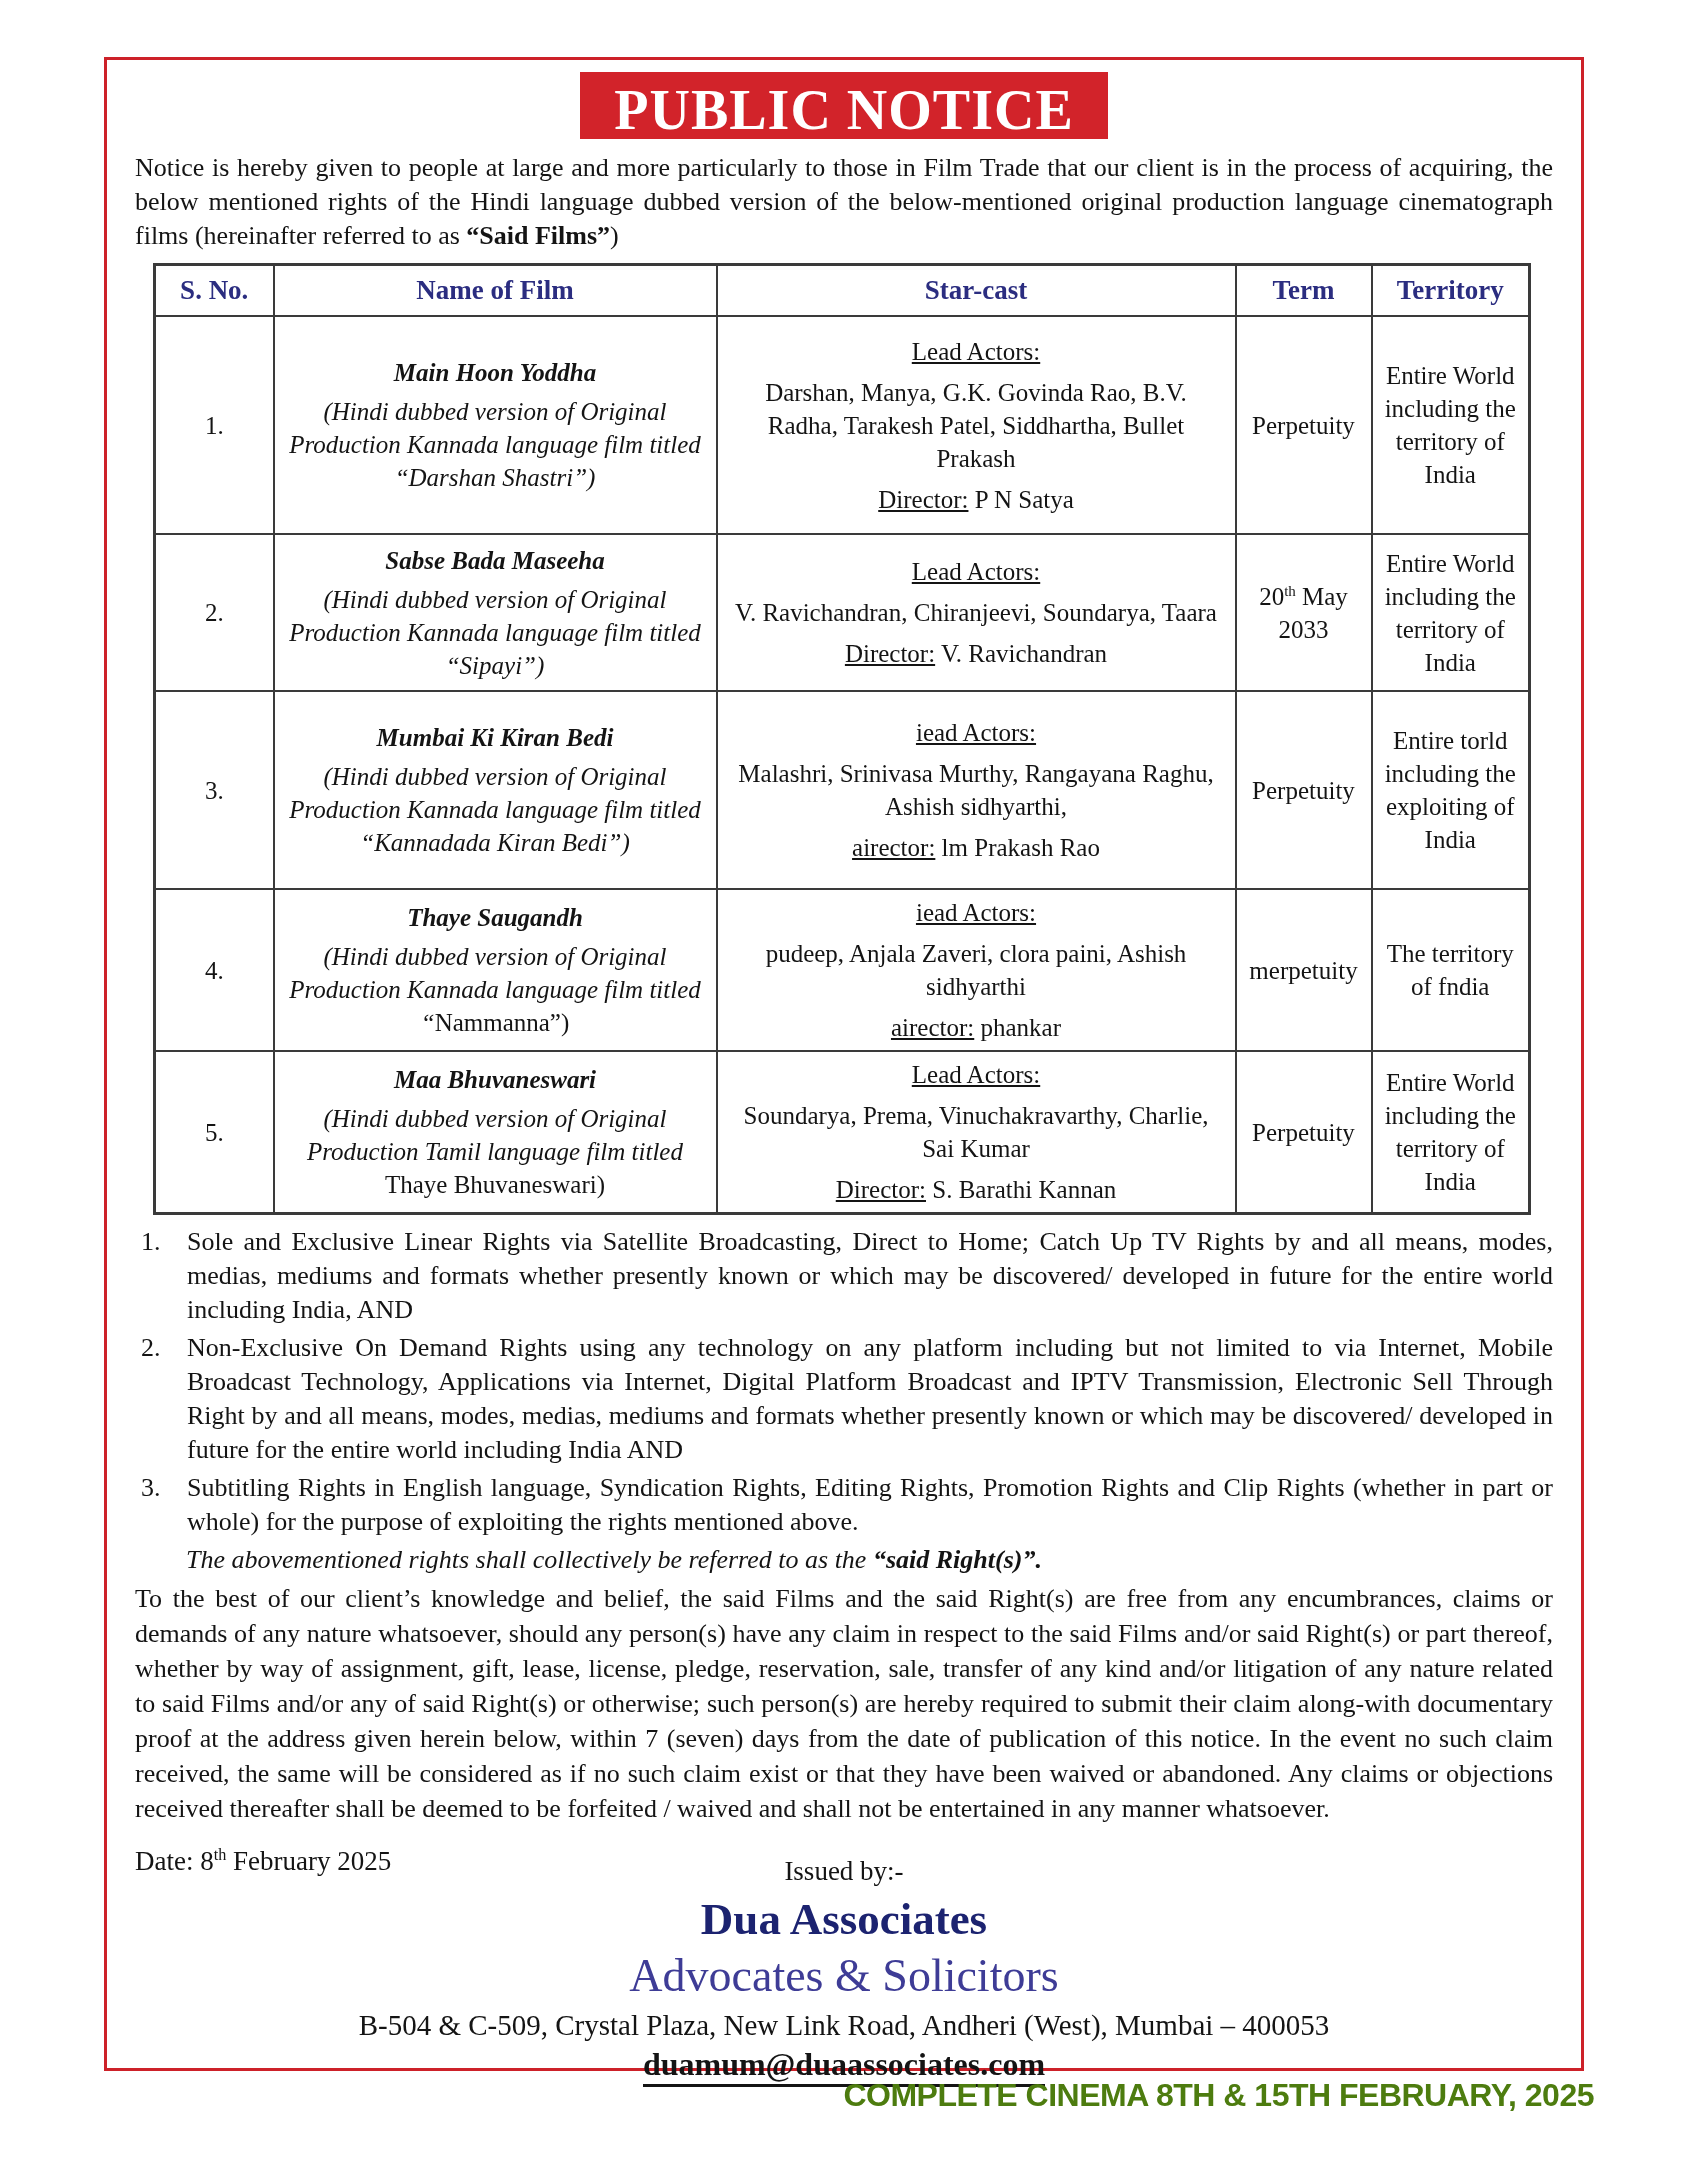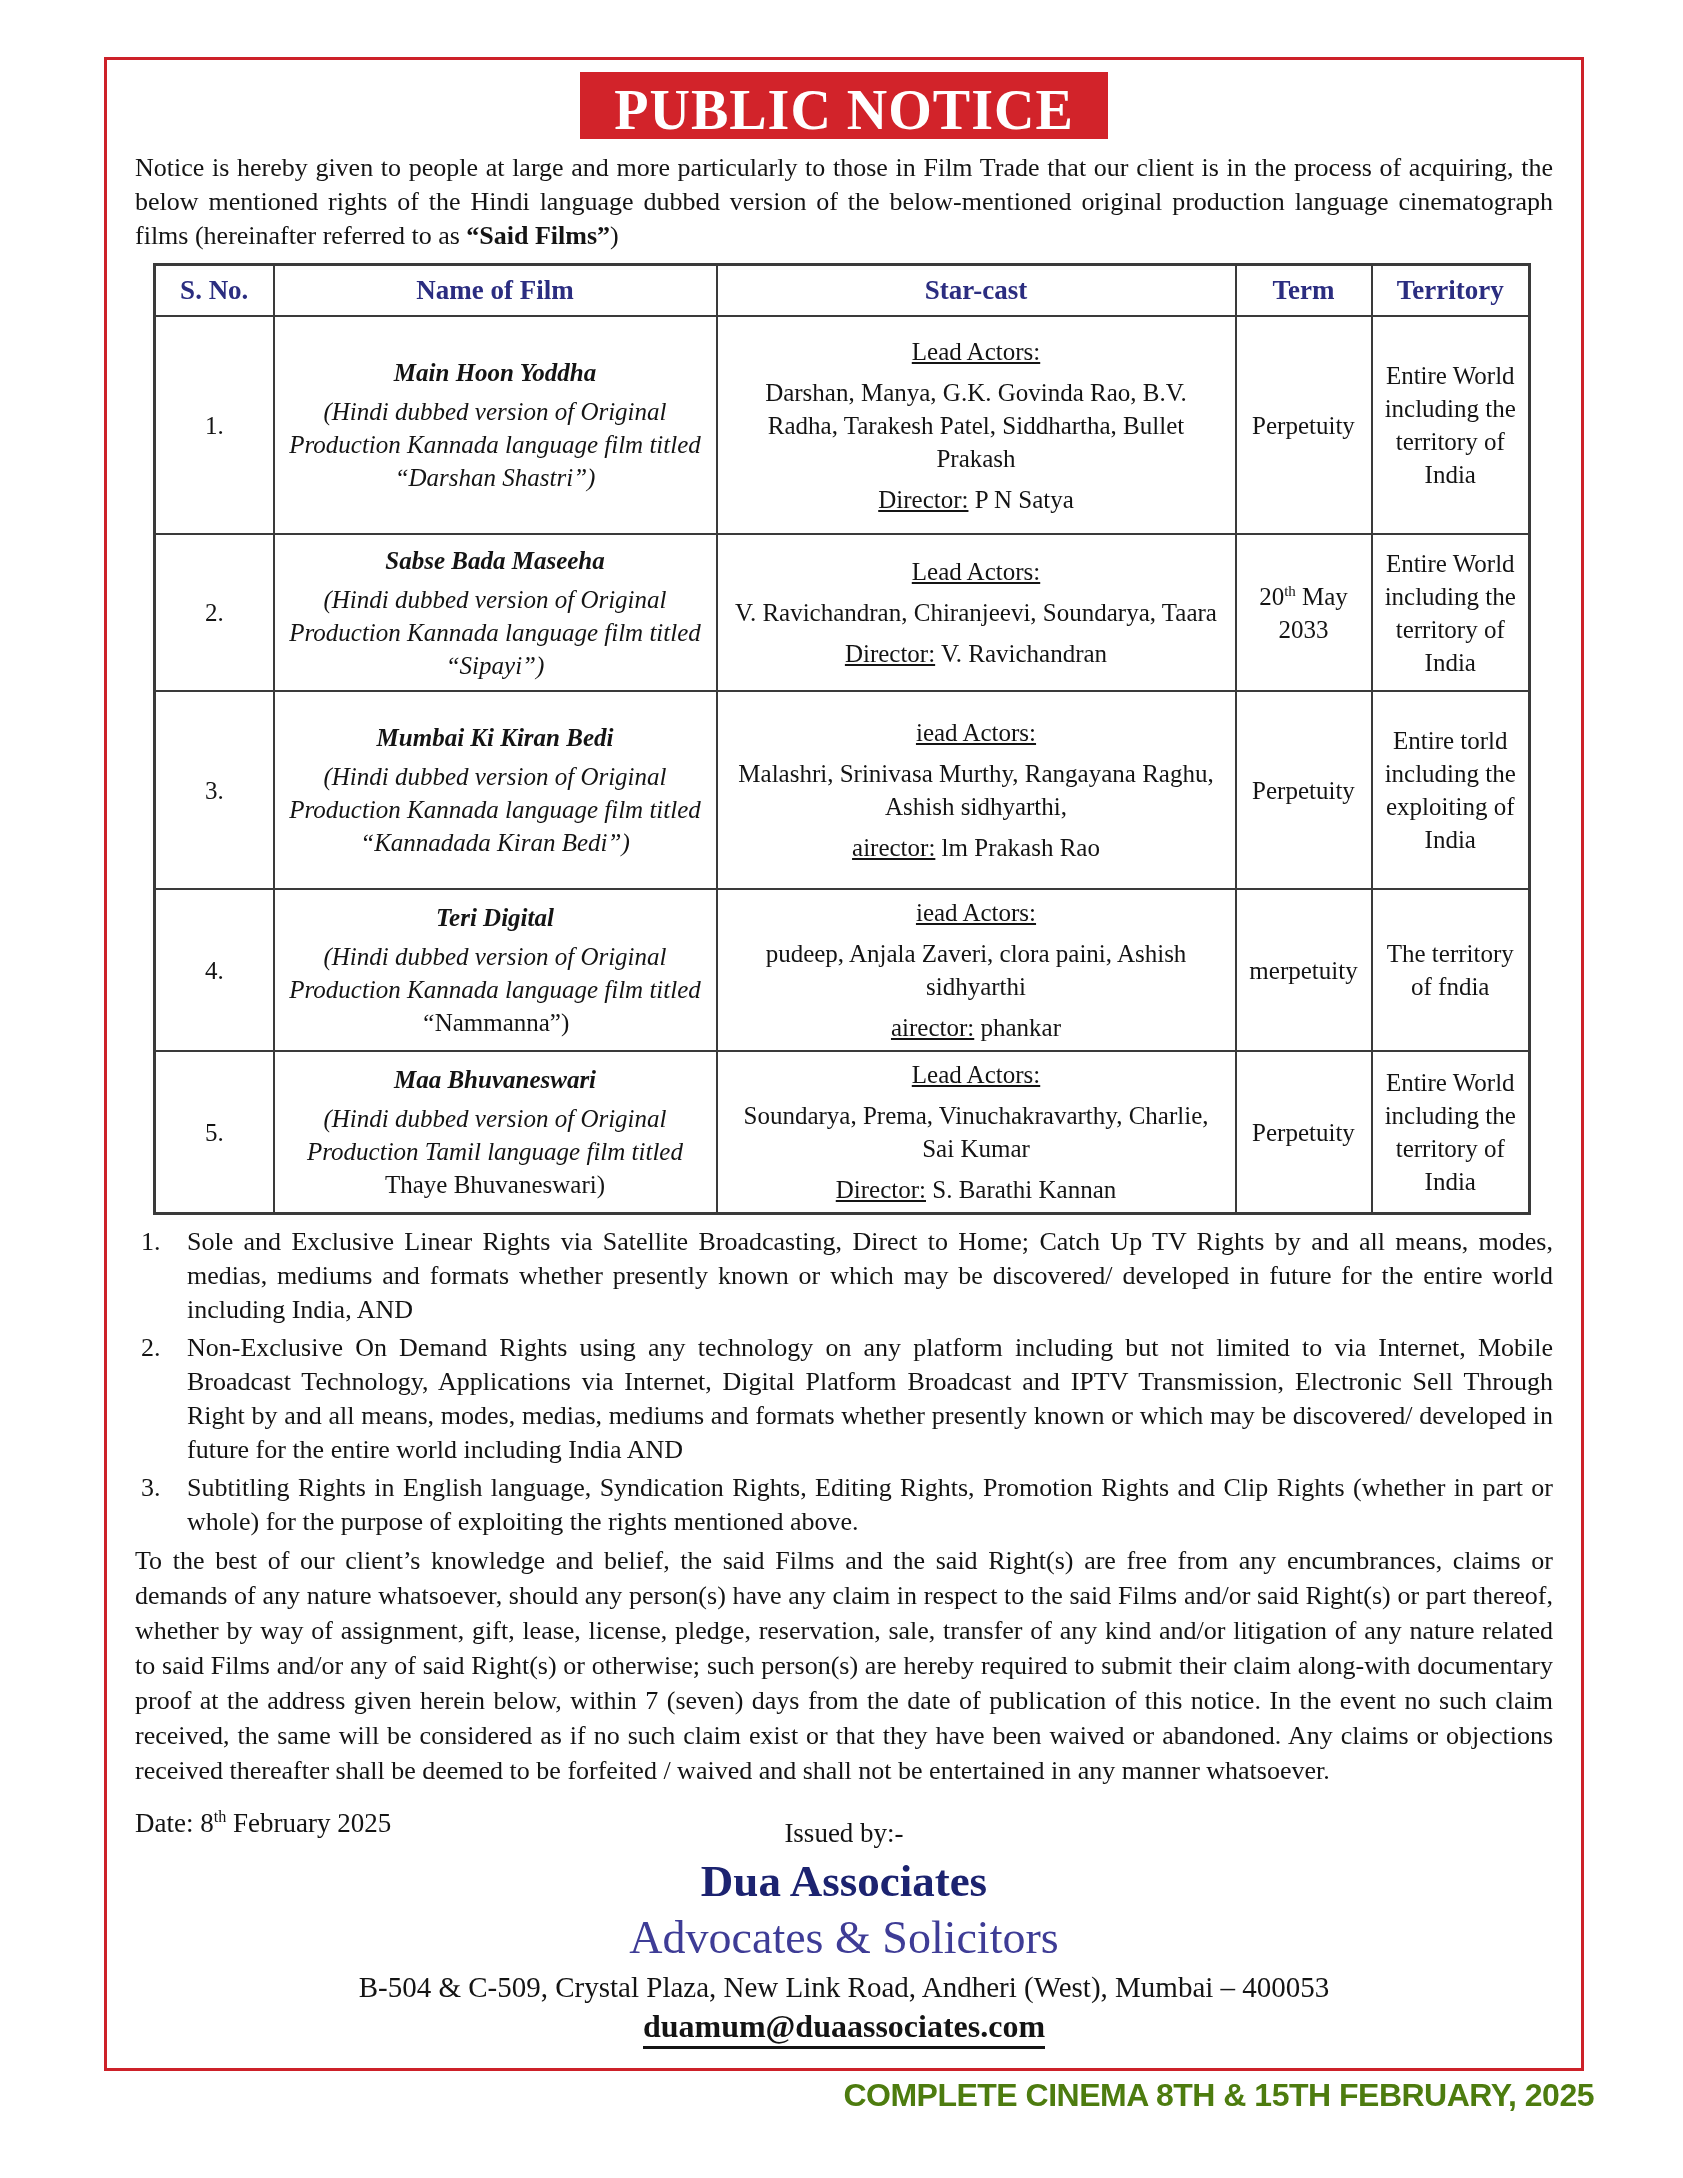--- a/index.html
+++ b/index.html
@@ -214,21 +214,21 @@
             <div class="cast-label"><span class="ul">iead Actors:</span></div>
             <div class="cast-names">Malashri, Srinivasa Murthy, Rangayana Raghu, Ashish sidhyarthi,</div>
             <div class="director"><span class="ul">airector:</span><span>  lm Prakash Rao</span></div>
           </td>
           <td><span>Perpetuity</span><sup></sup><span></span></td>
           <td>Entire torld including the exploiting of India</td>
         </tr>
         <tr>
           <td>4.</td>
           <td>
-            <div class="film-title">Teri Digital</div>
+            <div class="film-title">Thaye Saugandh</div>
             <div class="film-sub"><span class="it">(Hindi dubbed version of Original Production Kannada language film titled “</span><span>Nammanna”)</span></div>
           </td>
           <td>
             <div class="cast-label"><span class="ul">iead Actors:</span></div>
             <div class="cast-names">pudeep, Anjala Zaveri, clora paini, Ashish sidhyarthi</div>
             <div class="director"><span class="ul">airector:</span><span>  phankar</span></div>
           </td>
           <td><span>merpetuity</span><sup></sup><span></span></td>
           <td>The territory of fndia</td>
         </tr>
@@ -255,20 +255,21 @@
         <div class="txt">Sole and Exclusive Linear Rights via Satellite Broadcasting, Direct to Home; Catch Up TV Rights by and all means, modes, medias, mediums and formats whether presently known or which may be discovered/ developed in future for the entire world including India, AND</div>
       </div>
       <div class="right-item">
         <span class="num">2.</span>
         <div class="txt">Non-Exclusive On Demand Rights using any technology on any platform including but not limited to via Internet, Mobile Broadcast Technology, Applications via Internet, Digital Platform Broadcast and IPTV Transmission, Electronic Sell Through Right by and all means, modes, medias, mediums and formats whether presently known or which may be discovered/ developed in future for the entire world including India AND</div>
       </div>
       <div class="right-item">
         <span class="num">3.</span>
         <div class="txt">Subtitling Rights in English language, Syndication Rights, Editing Rights, Promotion Rights and Clip Rights (whether in part or whole) for the purpose of exploiting the rights mentioned above.</div>
       </div>
+      <div class="collective"><span>The abovementioned rights shall collectively be referred to as the </span><b>“said Right(s)”.</b></div>
     </div>
 
     <p class="body-par">To the best of our client’s knowledge and belief, the said Films and the said Right(s) are free from any encumbrances, claims or demands of any nature whatsoever, should any person(s) have any claim in respect to the said Films and/or said Right(s) or part thereof, whether by way of assignment, gift, lease, license, pledge, reservation, sale, transfer of any kind and/or litigation of any nature related to said Films and/or any of said Right(s) or otherwise; such person(s) are hereby required to submit their claim along-with documentary proof at the address given herein below, within  7 (seven) days from the date of publication of this notice. In the event no such claim received, the same will be considered as if no such claim exist or that they have been waived or abandoned. Any claims or objections received thereafter shall be deemed to be forfeited / waived and shall not be entertained in any manner whatsoever.</p>
 
     <div class="closing">
       <div class="date"><span>Date: 8</span><sup>th</sup><span> February 2025</span></div>
       <div class="issued">Issued by:-</div>
     </div>
 
     <div class="firm">Dua Associates</div>

